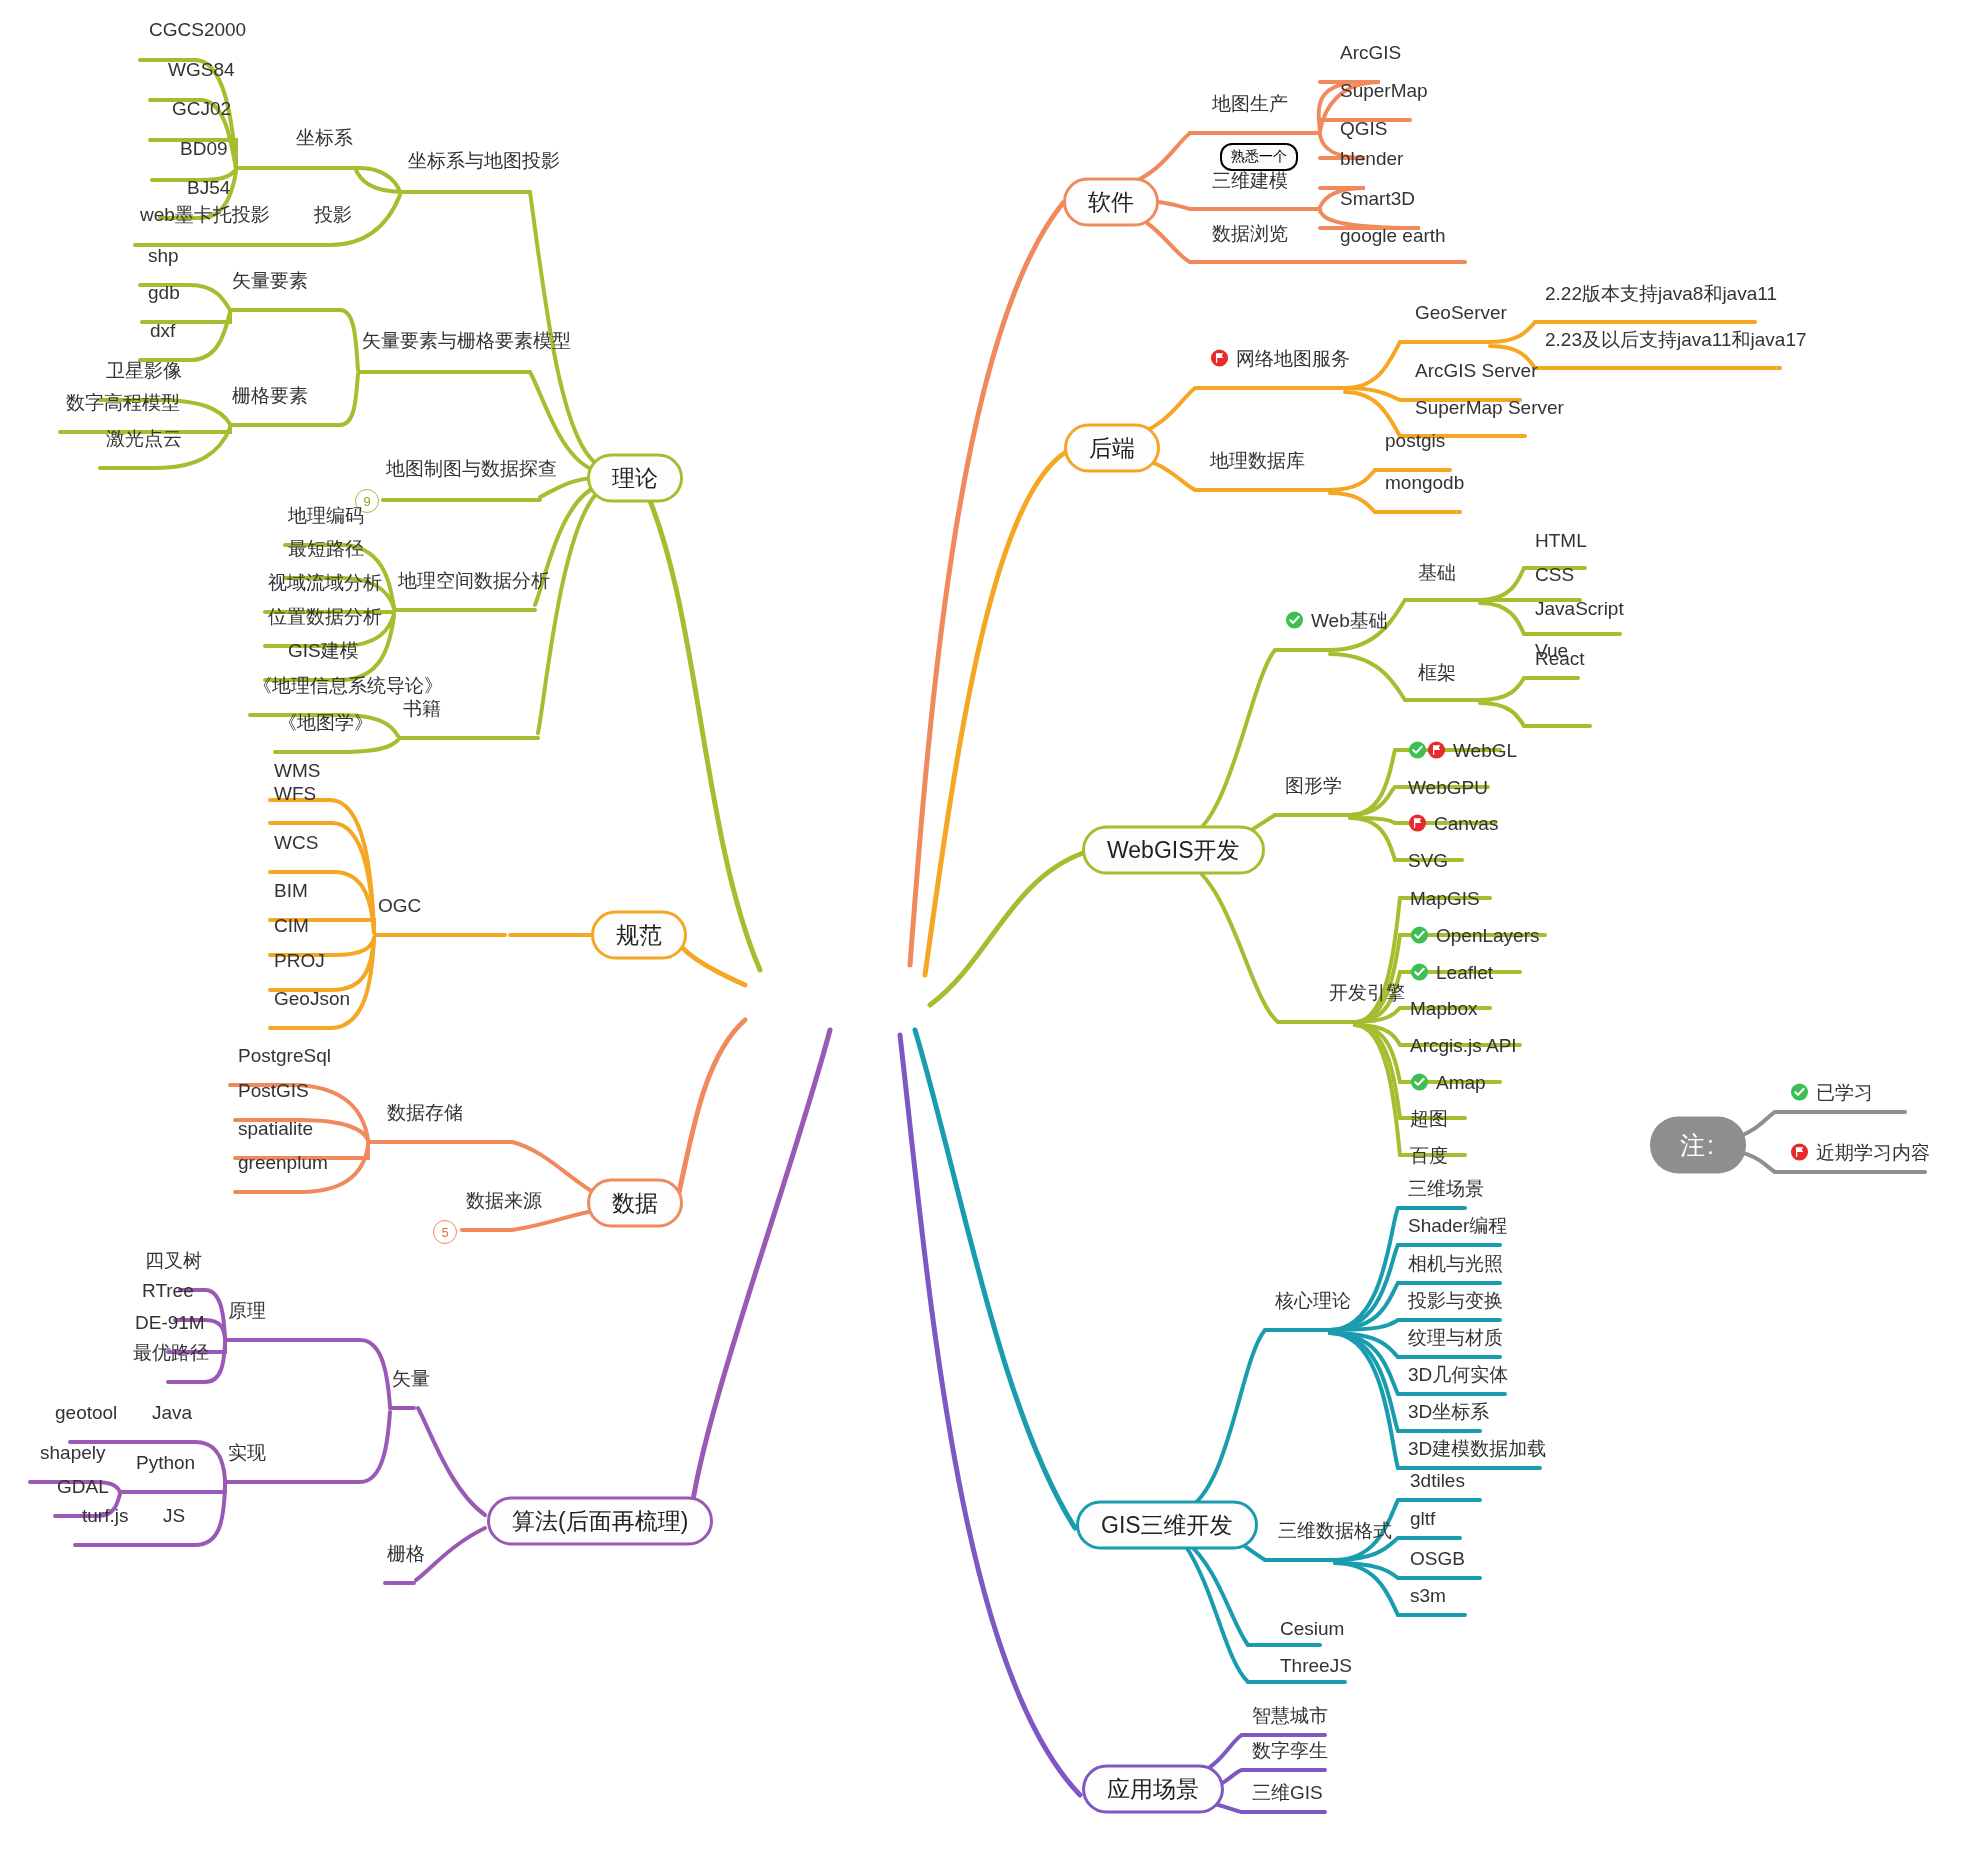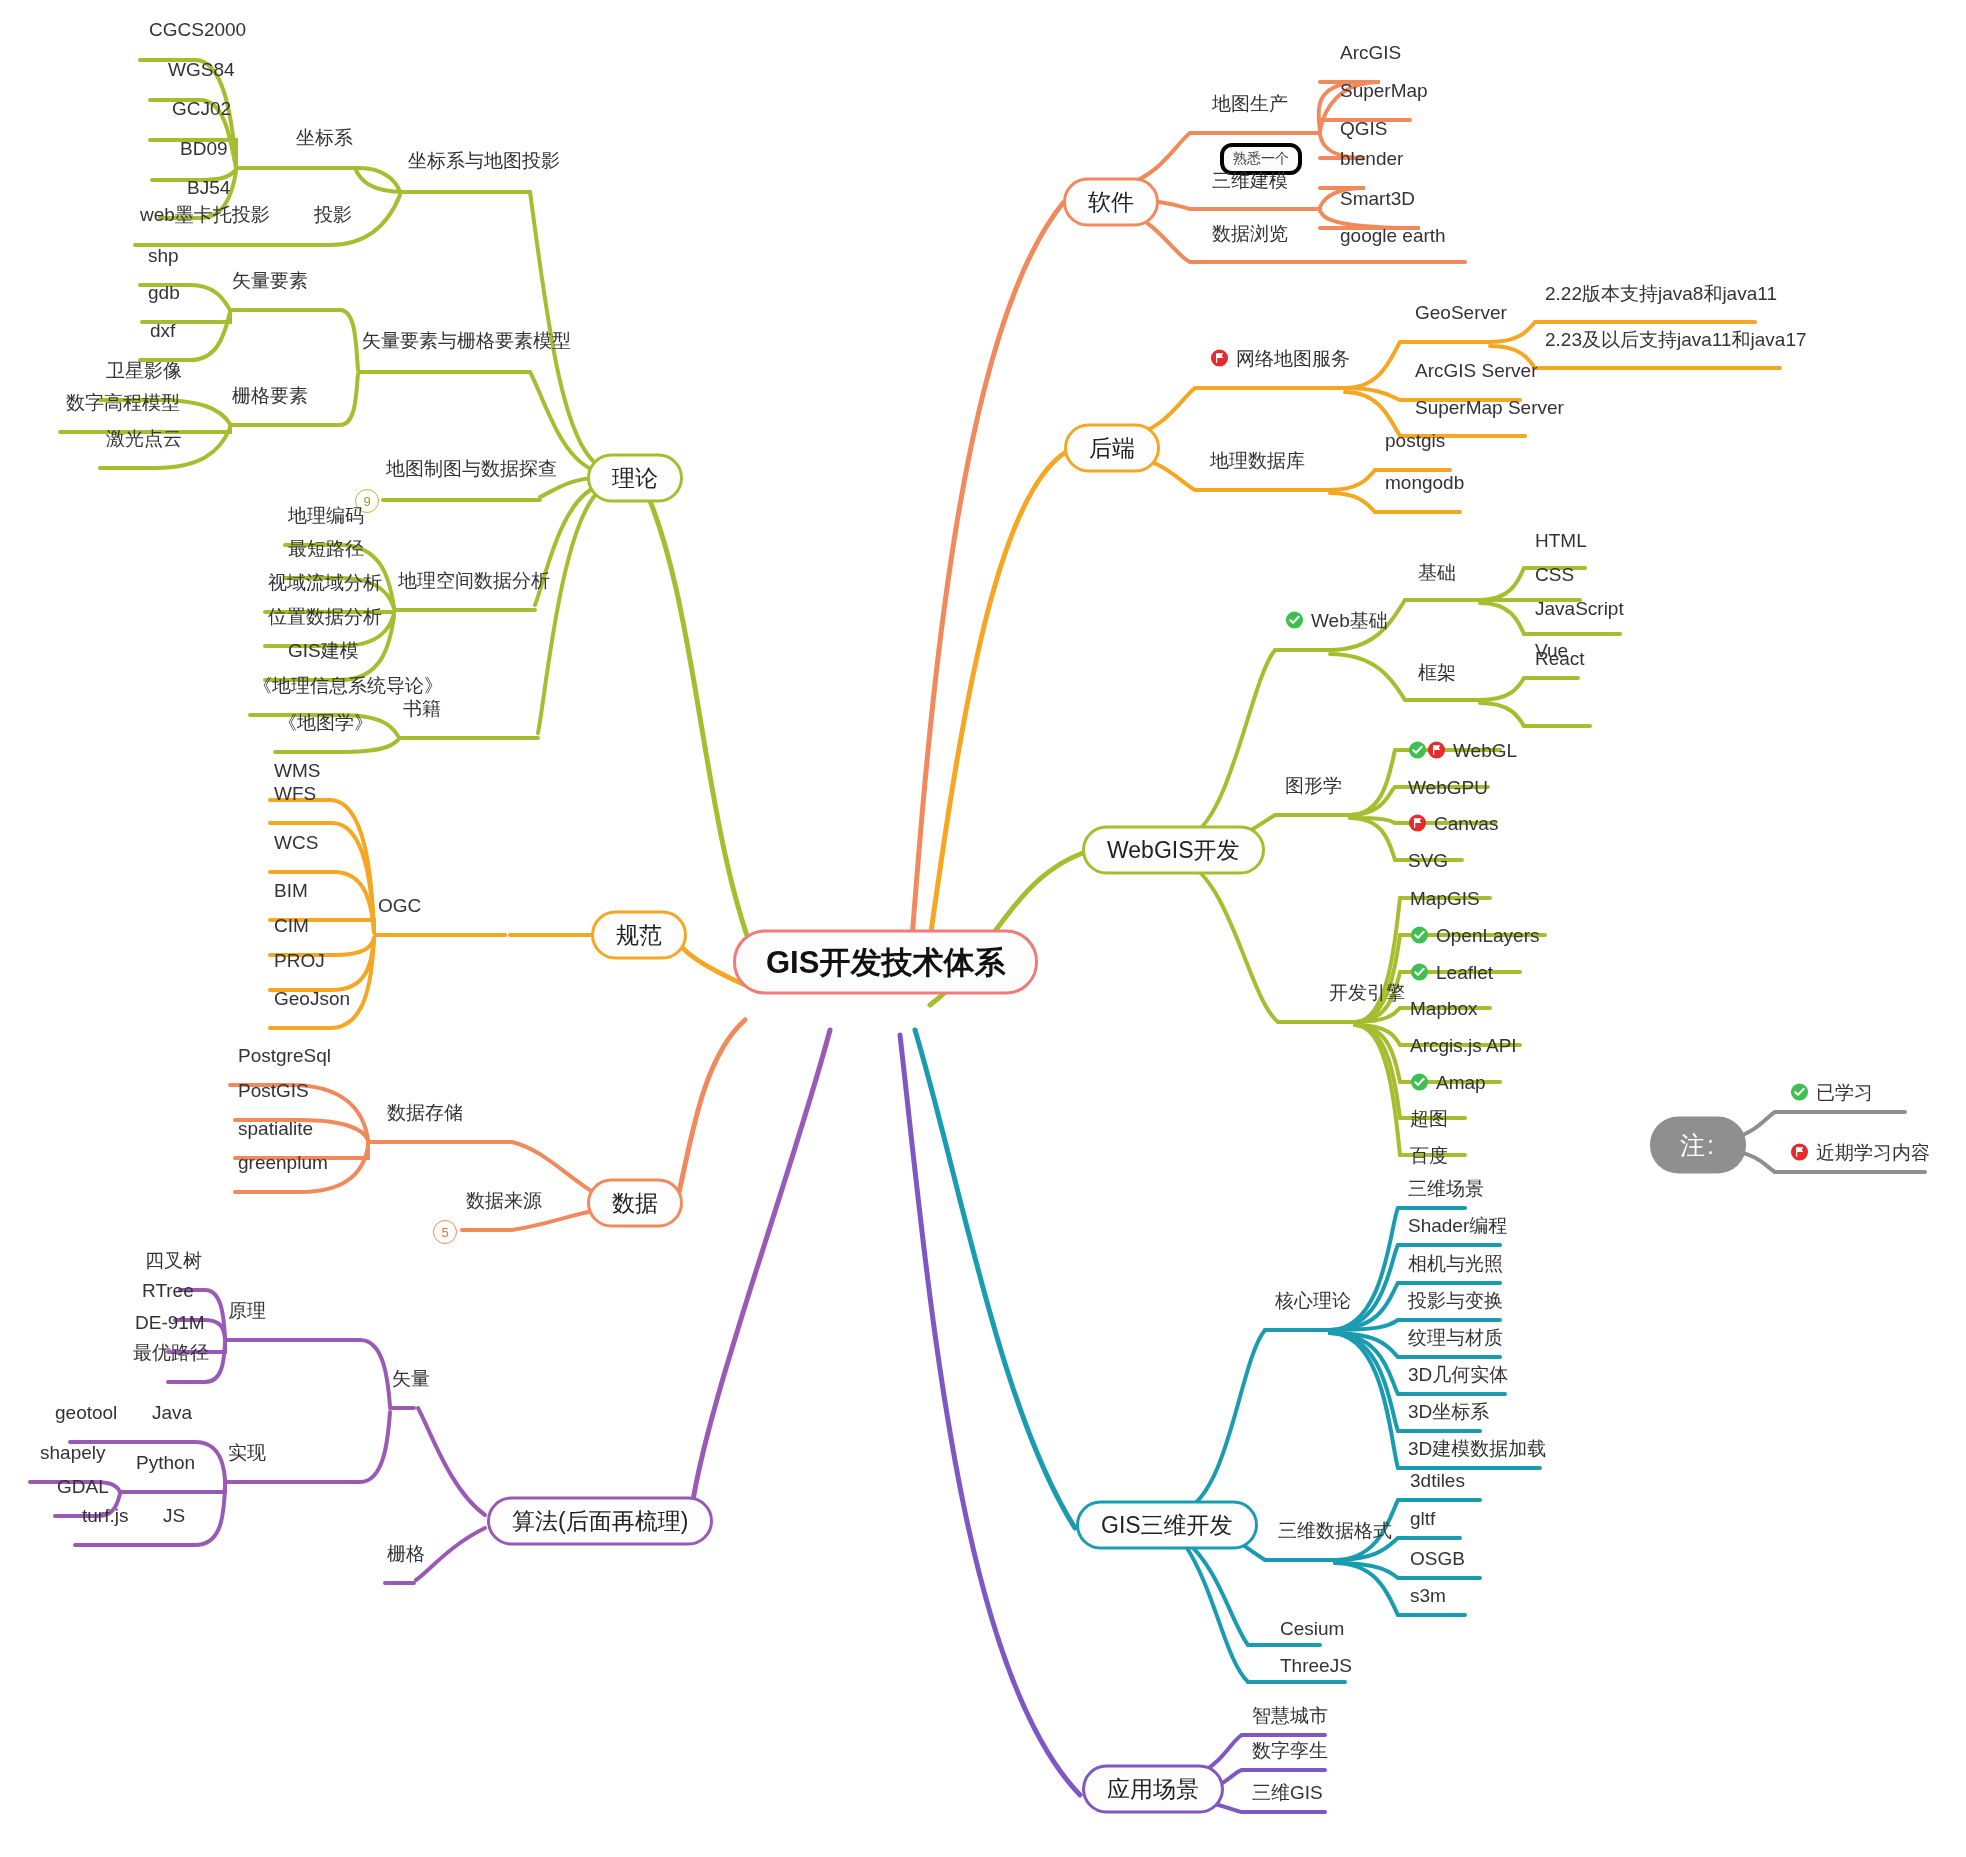--- a/index.html
+++ b/index.html
@@ -36,22 +36,22 @@
   .l1.violet{border-color:#7e57c2;}
 
   
   .legend-pill{
     background:#8f8f8f;color:#ffffff;border-radius:28px;
     padding:16px 30px;font-size:25px;letter-spacing:2px;
   }
 
   
   .tag{
-    display:inline-block;border:4px solid #000000;border-radius:12px;
-    background:#fbfbfb;color:#404040;font-size:14px;padding:3px 9px;
+    display:inline-block;border:2px solid #000000;border-radius:12px;
+    background:#fbfbfb;color:#000000;font-size:14px;padding:3px 9px;
   }
 
   
   .count{
     display:inline-flex;align-items:center;justify-content:center;
     width:22px;height:22px;border-radius:50%;
     border:1.5px solid #a6bd2f;color:#8f9e28;background:#fff;
     font-size:13px;
   }
   .count.red{border-color:#f08a5d;color:#e2703c;}
@@ -297,21 +297,20 @@
       <path d="M1242 1770 L 1325 1770" stroke="#7e57c2" stroke-width="4"></path>
       <path d="M1242 1812 L 1325 1812" stroke="#7e57c2" stroke-width="4"></path>
 
       <path d="M1730 1140 C 1760 1130 1765 1118 1775 1112" stroke="#8f8f8f" stroke-width="4"></path>
       <path d="M1730 1150 C 1760 1155 1765 1166 1775 1172" stroke="#8f8f8f" stroke-width="4"></path>
       <path d="M1775 1112 L 1905 1112" stroke="#8f8f8f" stroke-width="4"></path>
       <path d="M1775 1172 L 1925 1172" stroke="#8f8f8f" stroke-width="4"></path>
     </g>
   </svg>
 
-  <div class="node root" style="left:733px;top:962px;transform:translateY(-50%);">GIS开发技术体系</div>
 
   <div class="node l1 olive" style="left:587px;top:478px;transform:translateY(-50%);">理论</div>
   <div class="node l1 amber" style="left:591px;top:935px;transform:translateY(-50%);">规范</div>
   <div class="node l1 orange" style="left:587px;top:1203px;transform:translateY(-50%);">数据</div>
   <div class="node l1 purple" style="left:487px;top:1521px;transform:translateY(-50%);">算法(后面再梳理)</div>
   <div class="node l1 orange" style="left:1063px;top:202px;transform:translateY(-50%);">软件</div>
   <div class="node l1 amber" style="left:1064px;top:448px;transform:translateY(-50%);">后端</div>
   <div class="node l1 olive" style="left:1082px;top:850px;transform:translateY(-50%);">WebGIS开发</div>
   <div class="node l1 teal" style="left:1076px;top:1525px;transform:translateY(-50%);">GIS三维开发</div>
   <div class="node l1 violet" style="left:1082px;top:1789px;transform:translateY(-50%);">应用场景</div>

